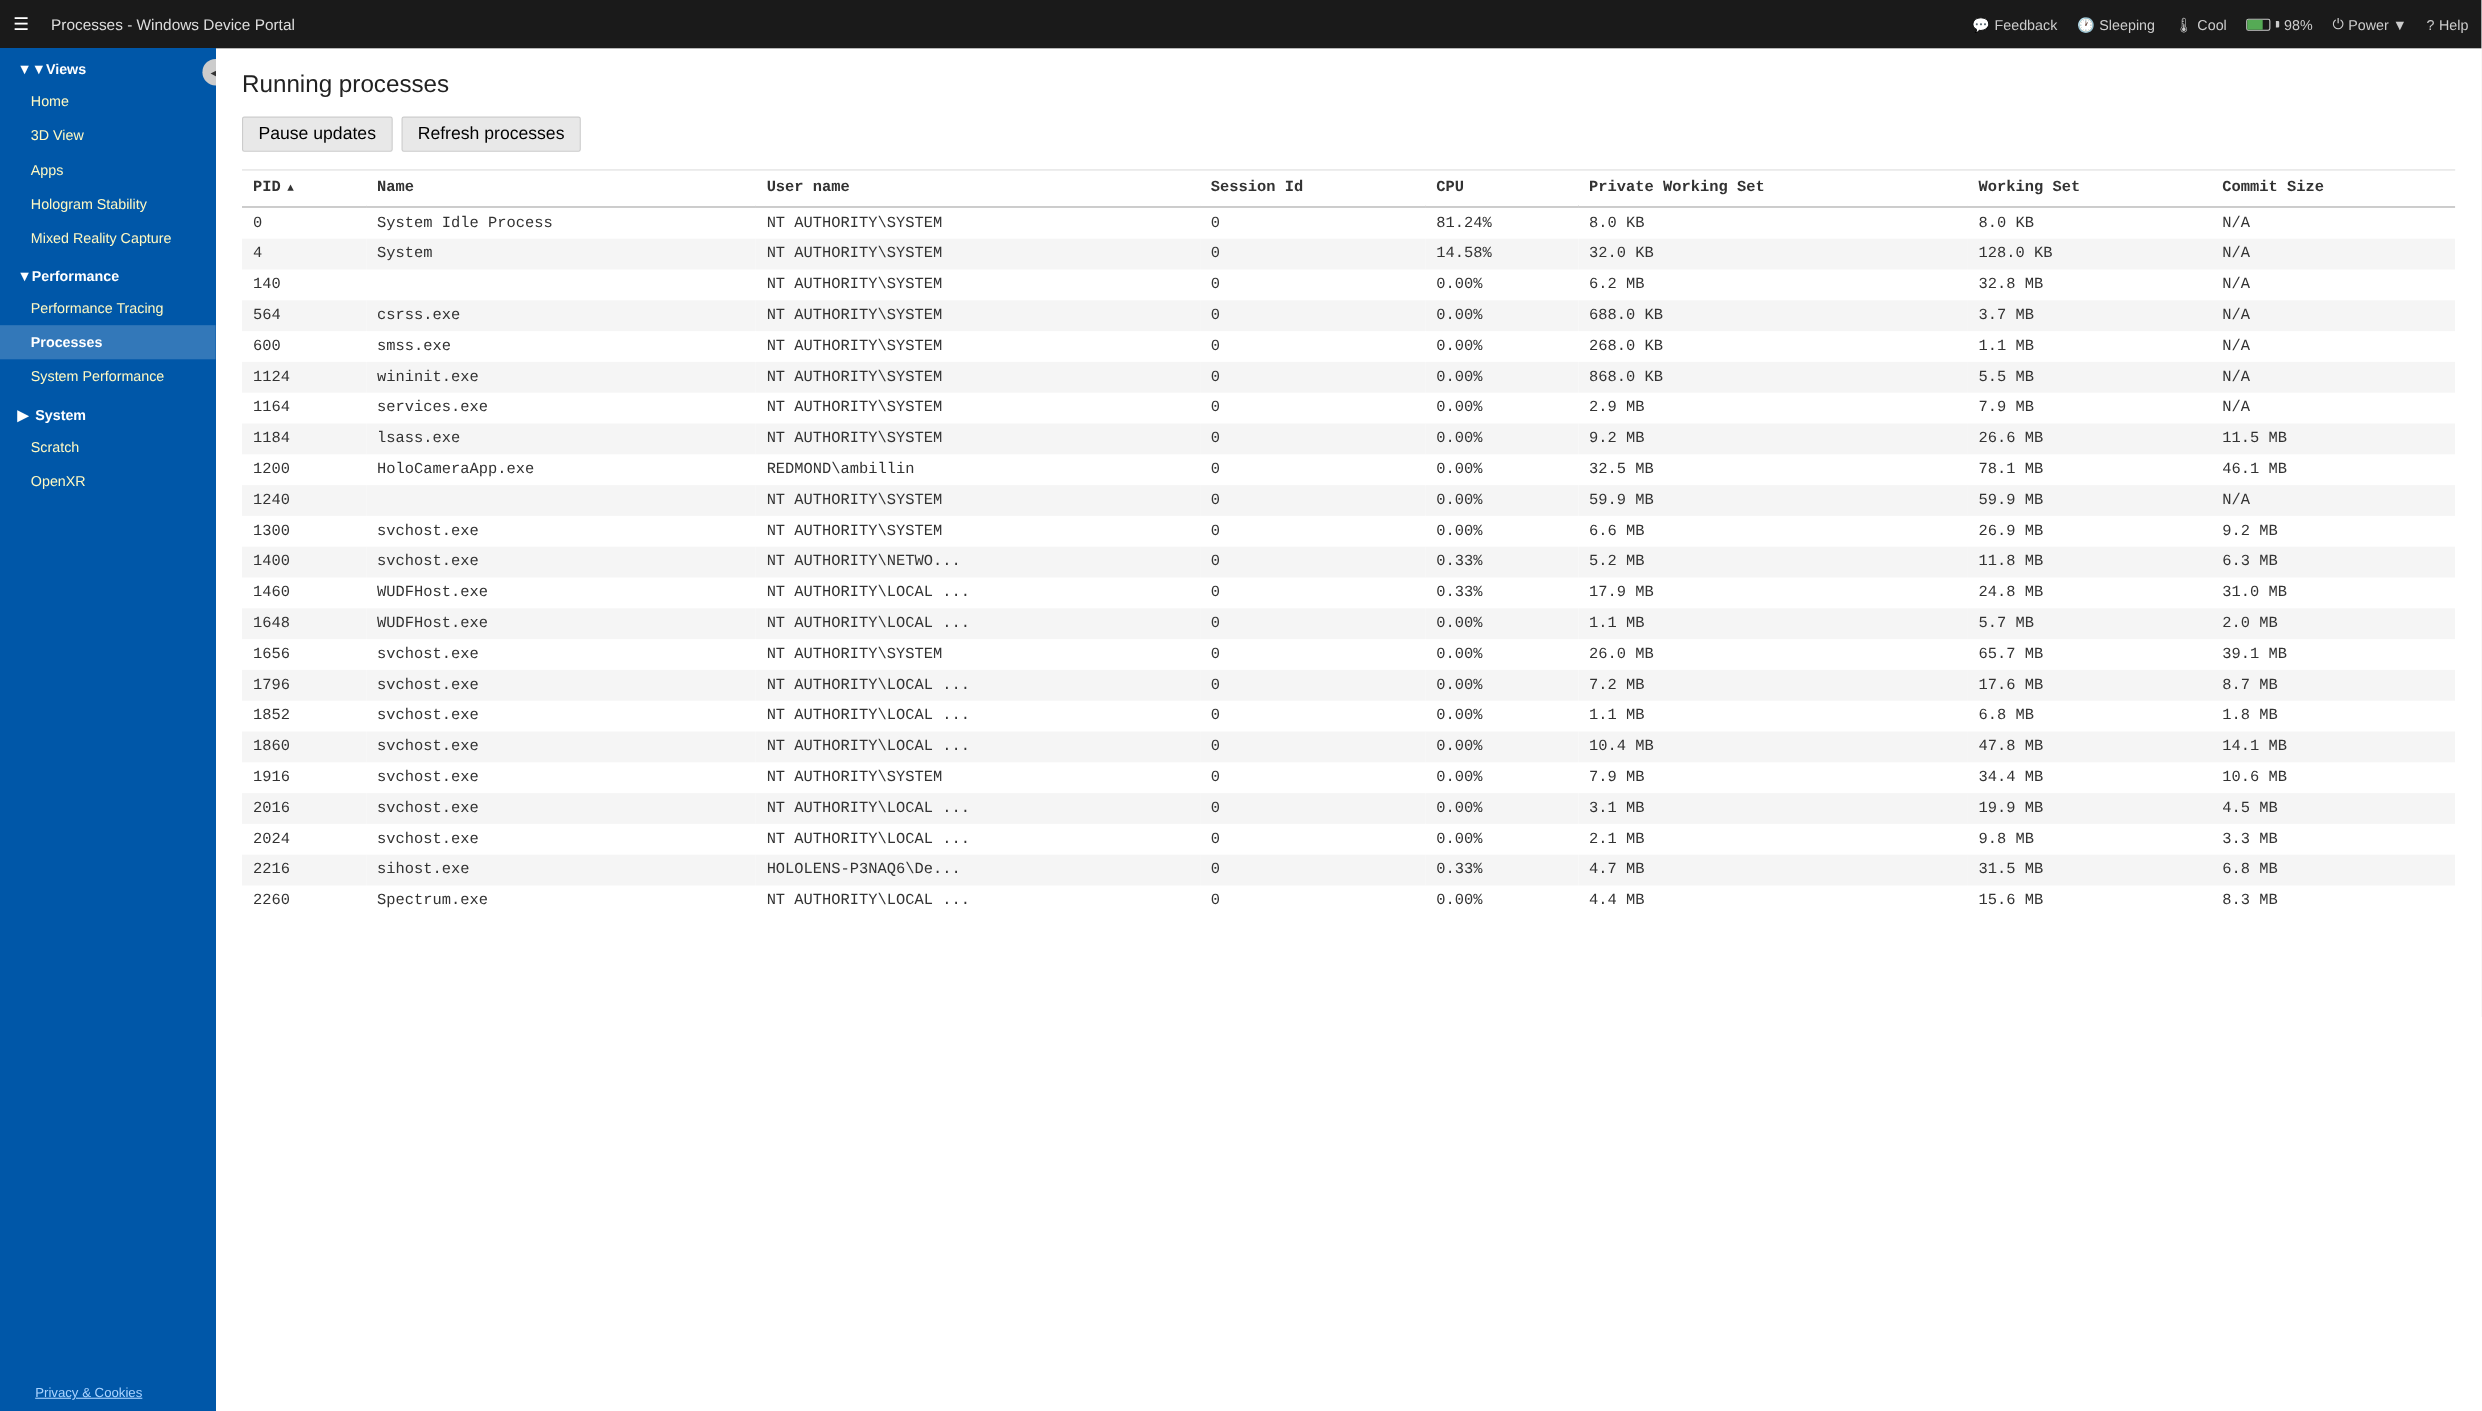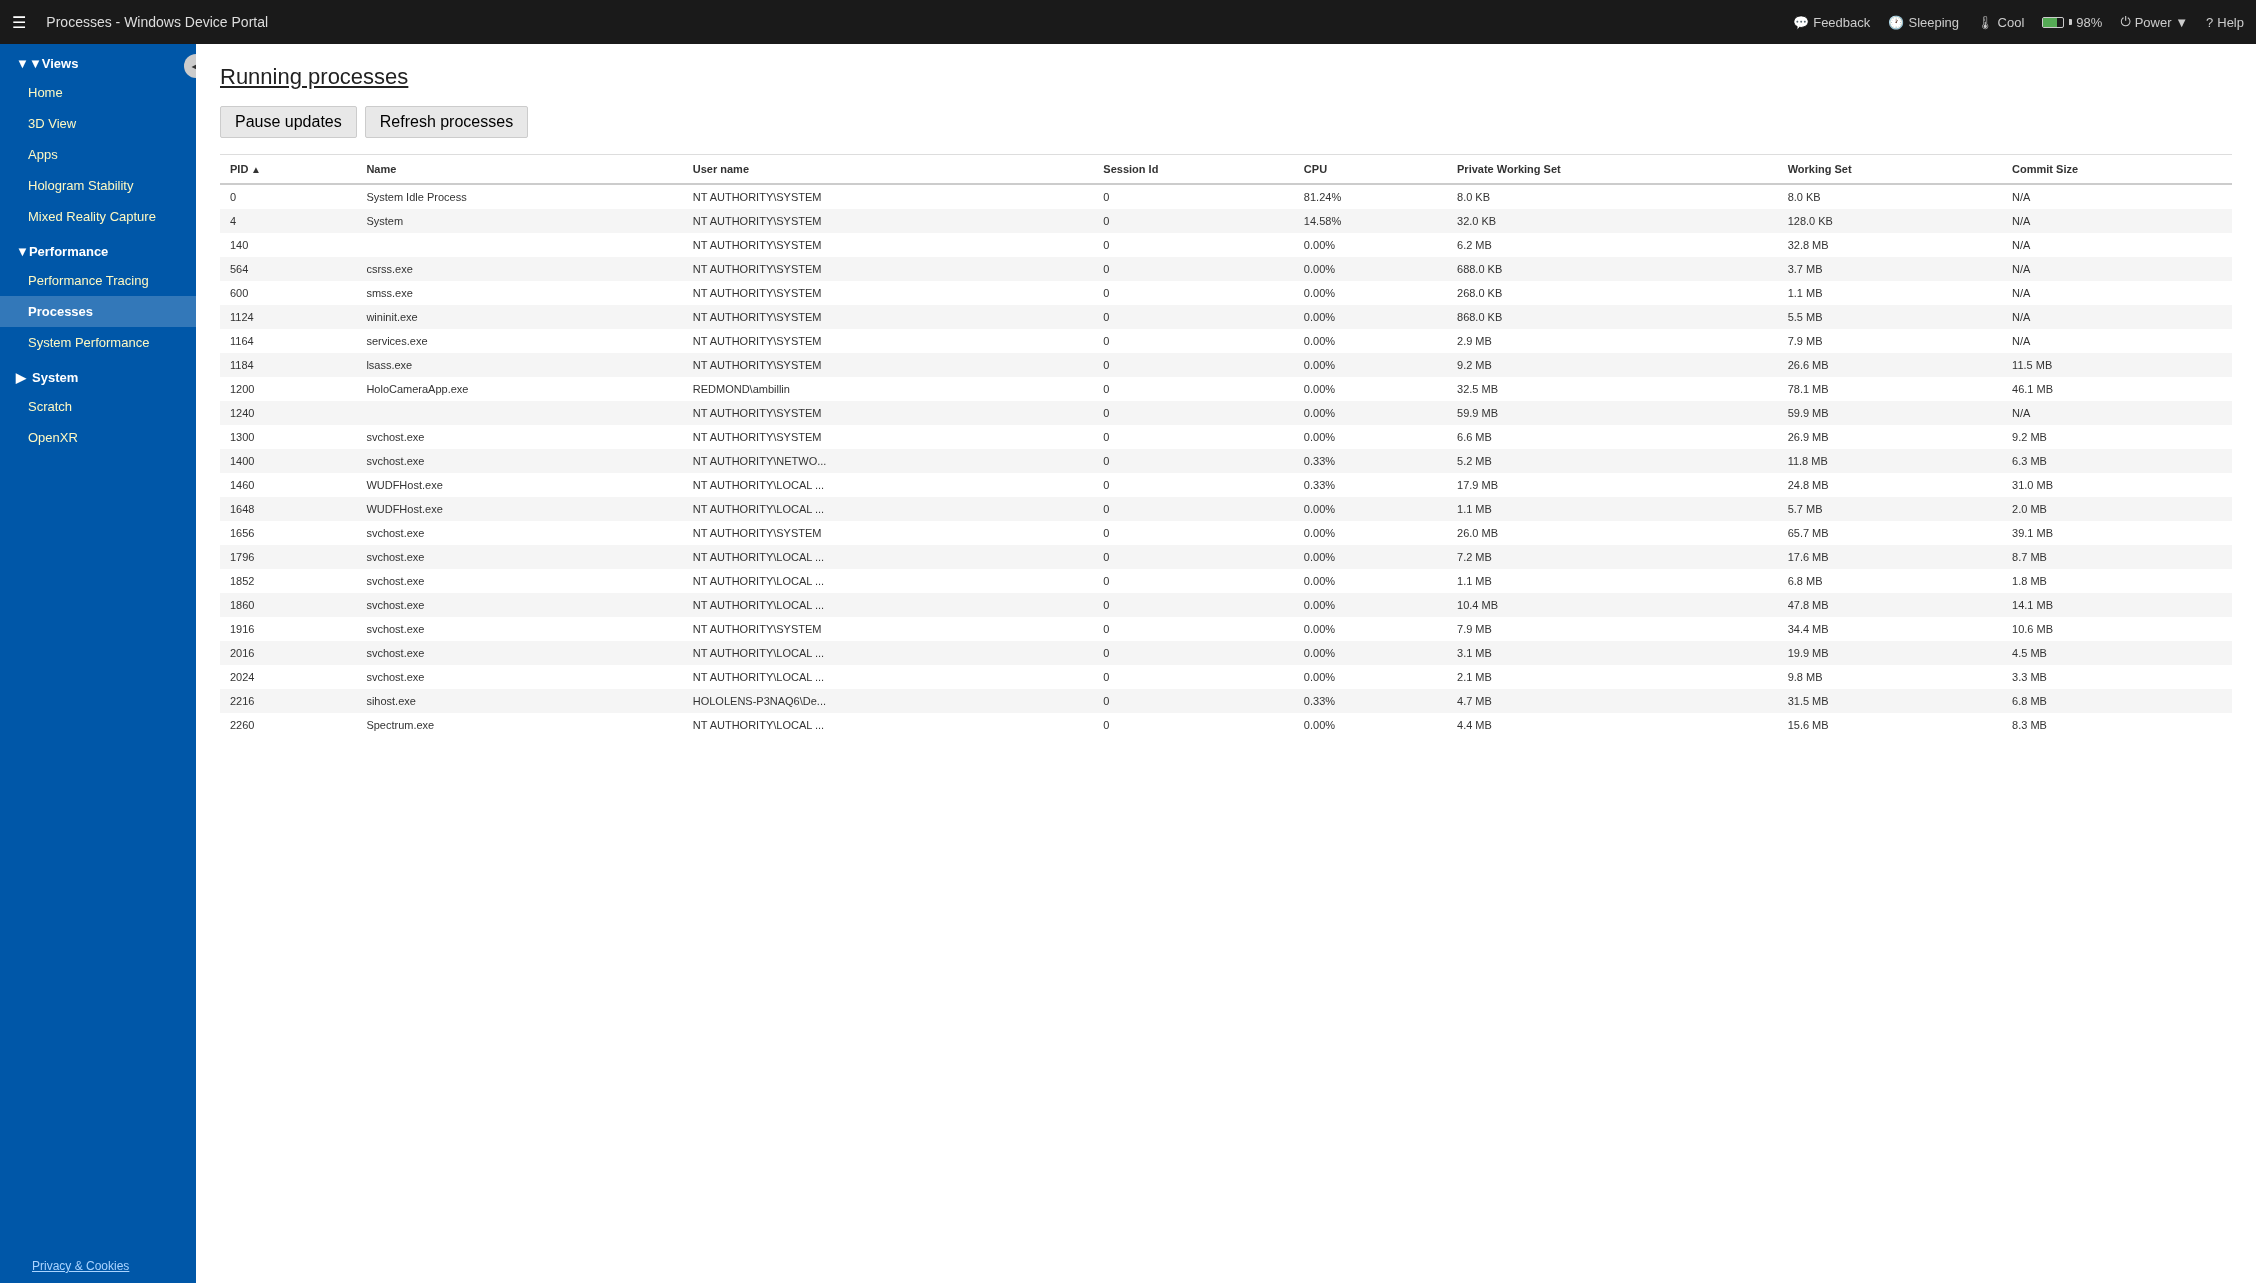--- a/index.html
+++ b/index.html
@@ -92,21 +92,20 @@
       display: flex;
       flex-direction: column;
       flex: 1;
       overflow: hidden;
     }
     .page-title {
       font-size: 22px;
       font-weight: 300;
       color: #222;
       margin-bottom: 16px;
-      text-decoration: underline;
     }
     .toolbar {
       display: flex;
       gap: 8px;
       margin-bottom: 16px;
     }
     .toolbar button {
       padding: 6px 14px;
       font-size: 16px;
       border: 1px solid #ccc;
@@ -117,21 +116,22 @@
 
     
     .table-wrapper {
       flex: 1;
       overflow-y: auto;
       border-top: 1px solid #ddd;
     }
     table {
       width: 100%;
       border-collapse: collapse;
-      font-size: 11px;
+      font-size: 14px;
+      font-family: Liberation Mono, monospace;
     }
     thead tr {
       background: #fff;
       border-bottom: 2px solid #ccc;
     }
     thead th {
       padding: 8px 10px;
       text-align: left;
       font-weight: 600;
       color: #333;

